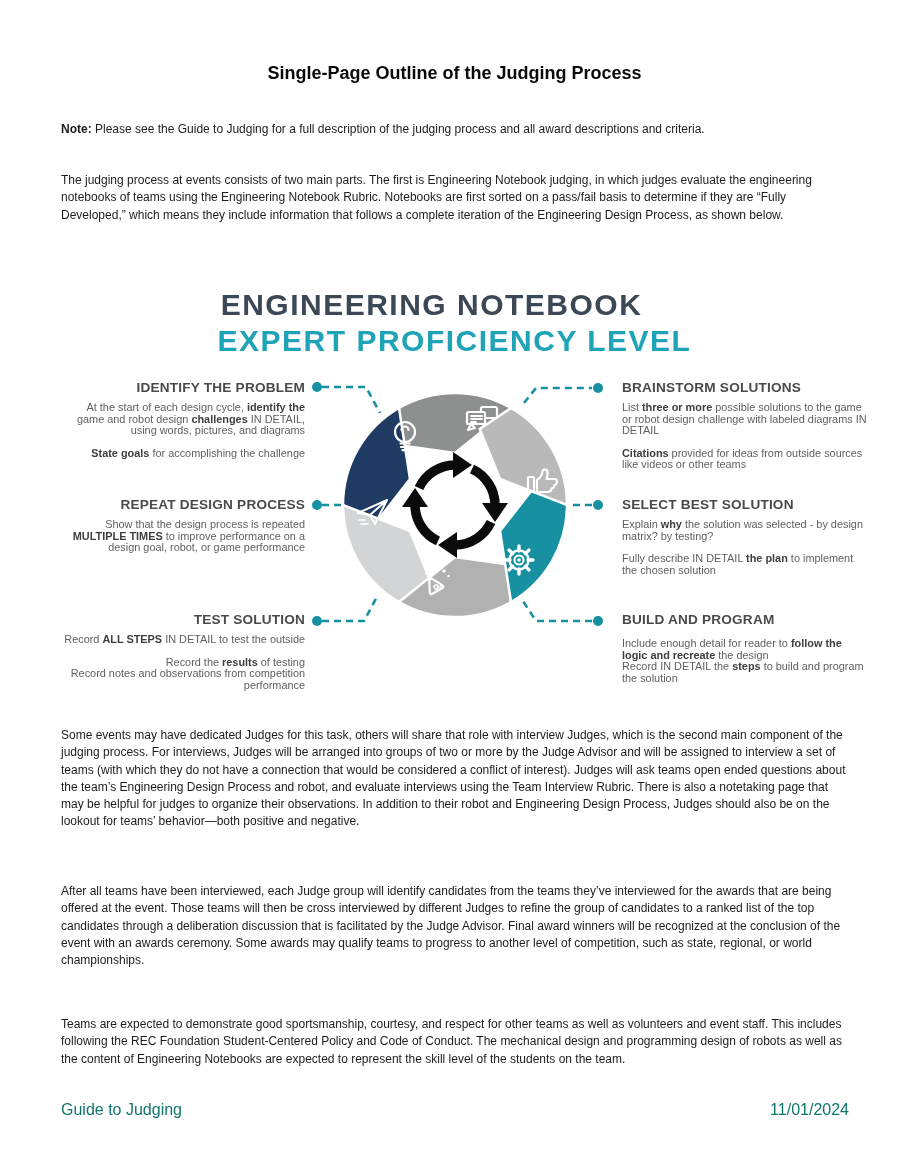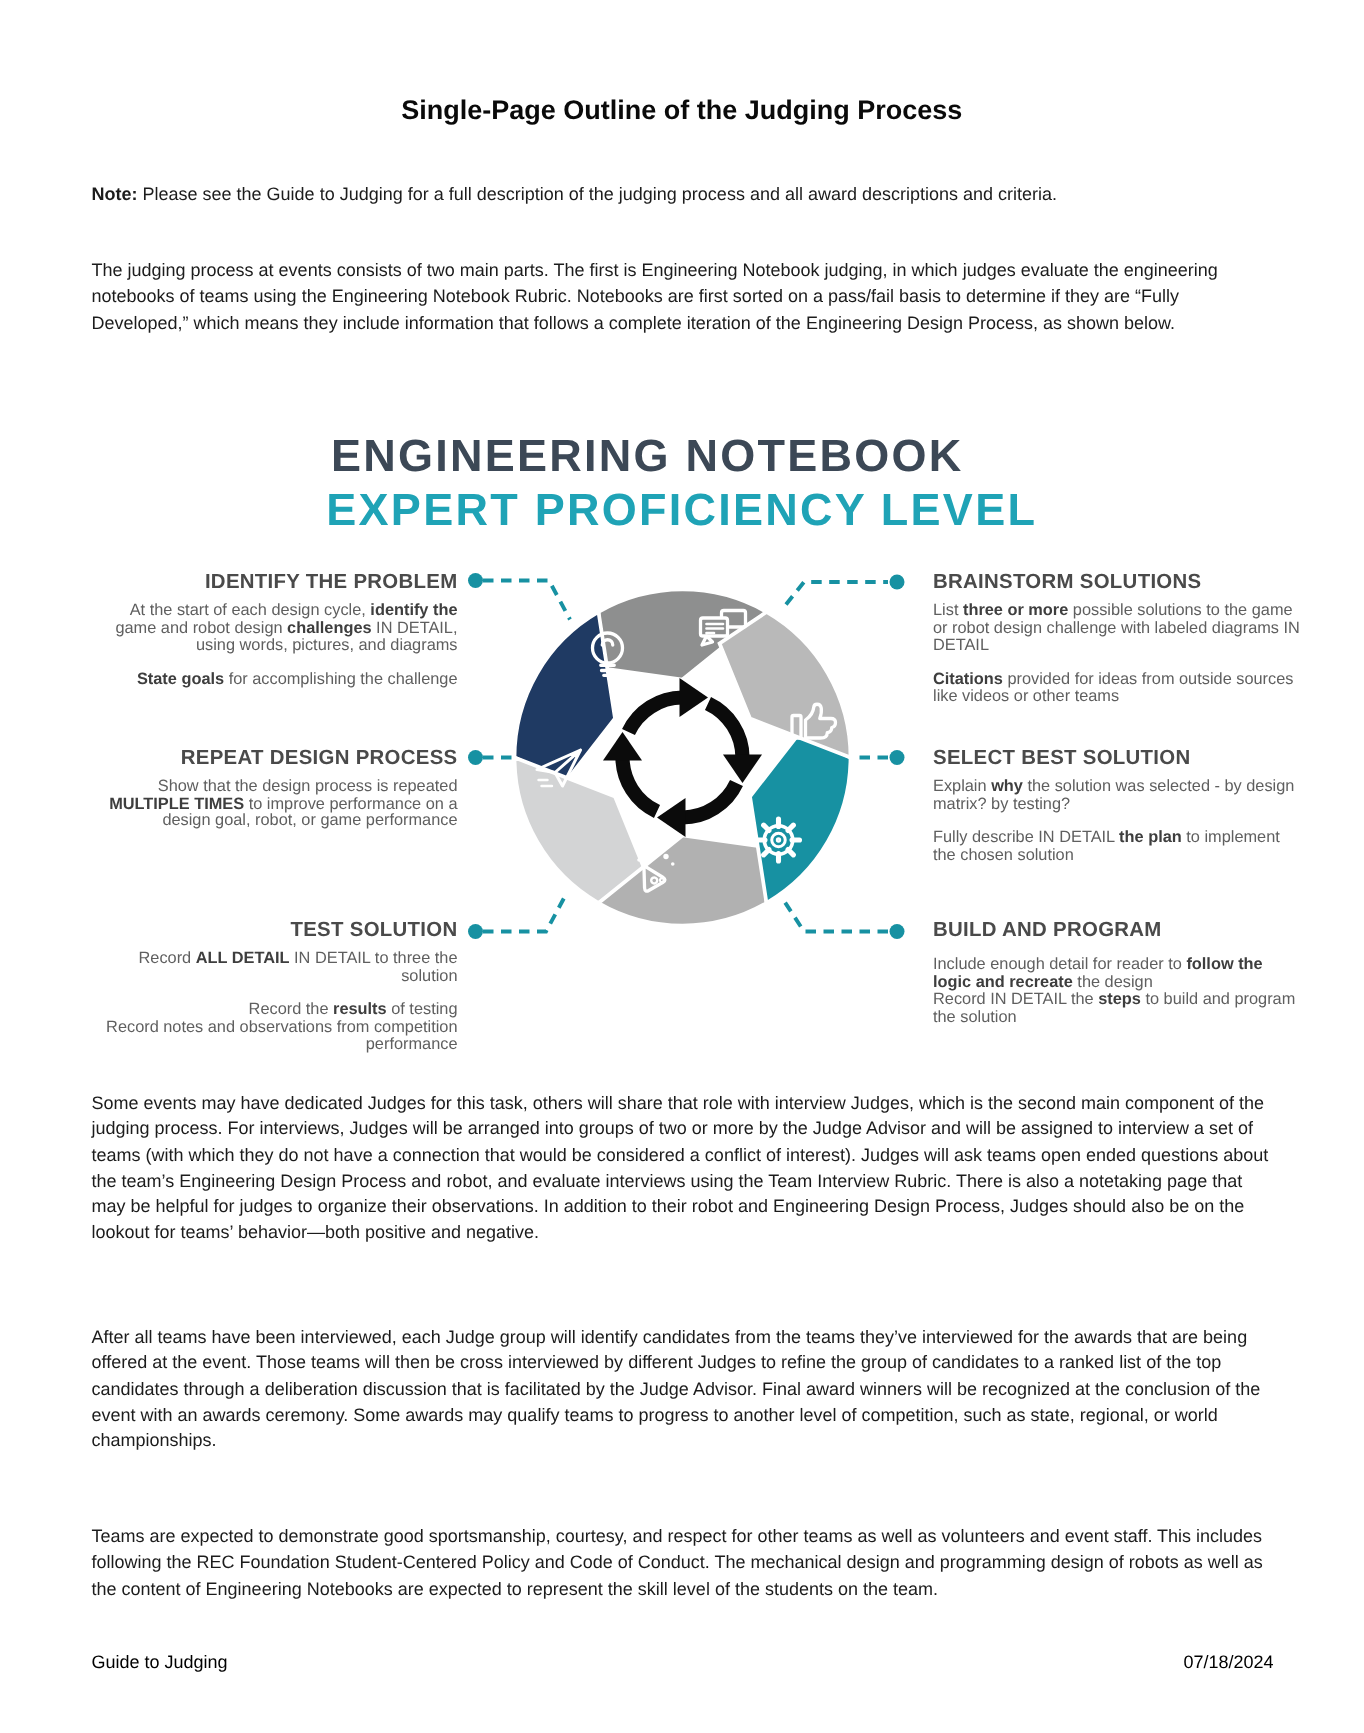--- a/index.html
+++ b/index.html
@@ -25,21 +25,21 @@
   .step b{color:#3e3e3e;}
   .step.left{text-align:right;}
   .step.right{text-align:left;}
   .st-identify{left:60px;top:381px;}
   .st-repeat{left:60px;top:498px;}
   .st-test{left:60px;top:613px;}
   .st-brainstorm{left:622px;top:381px;}
   .st-select{left:622px;top:498px;}
   .st-build{left:622px;top:613px;}
   .wheel-svg{left:300px;top:375px;}
-  .footer{top:1101px;font-size:12px;color:#000000;}
+  .footer{top:1101px;font-size:16px;color:#0f766e;}
   .footer-left{left:61px;}
   .footer-right{left:61px;width:788px;text-align:right;}
   
   .seg{stroke:#fff;stroke-width:2.5px;}
   .seg.navy{fill:var(--navy);}
   .seg.teal{fill:var(--teal);}
   .seg.g-top{fill:var(--gray-top);}
   .seg.g-right{fill:var(--gray-right);}
   .seg.g-bottom{fill:var(--gray-bottom);}
   .seg.g-left{fill:var(--gray-left);}
@@ -88,21 +88,21 @@
   <div class="abs step right st-select">
     <h3>SELECT BEST SOLUTION</h3>
     <div>
         <div class="rp"><span>Explain </span><b>why</b><span> the solution was selected - by design matrix?  by testing?</span></div>
         <div class="rp gap"><span>Fully describe IN DETAIL </span><b>the plan</b><span> to implement the chosen solution</span></div>
       </div>
   </div>
   <div class="abs step left st-test">
     <h3>TEST SOLUTION</h3>
     <div>
-        <div class="rp"><span>Record </span><b>ALL DETAIL</b><span> IN DETAIL to three the solution</span></div>
+        <div class="rp"><span>Record </span><b>ALL STEPS</b><span> IN DETAIL to test the outside</span></div>
         <div class="rp gap"><span>Record the </span><b>results</b><span> of testing</span></div>
         <div class="rp"><span>Record notes and observations from competition performance</span></div>
       </div>
   </div>
   <div class="abs step right st-build">
     <h3>BUILD AND PROGRAM</h3>
     <div>
         <div class="rp gap"><span>Include enough detail for reader to </span><b>follow the logic and recreate</b><span> the design</span></div>
         <div class="rp"><span>Record IN DETAIL the </span><b>steps</b><span> to build and program the solution</span></div>
       </div>
@@ -192,15 +192,15 @@
         <path d="M -13 9 h 6 M -11 13 h 7" stroke-width="1.6"></path>
       </g>
     </g>
   </svg>
 
   <div class="abs para p-3">Some events may have dedicated Judges for this task, others will share that role with interview Judges, which is the second main component of the judging process. For interviews, Judges will be arranged into groups of two or more by the Judge Advisor and will be assigned to interview a set of teams (with which they do not have a connection that would be considered a conflict of interest). Judges will ask teams open ended questions about the team’s Engineering Design Process and robot, and evaluate interviews using the Team Interview Rubric. There is also a notetaking page that may be helpful for judges to organize their observations. In addition to their robot and Engineering Design Process, Judges should also be on the lookout for teams’ behavior—both positive and negative.</div>
   <div class="abs para p-4">After all teams have been interviewed, each Judge group will identify candidates from the teams they’ve interviewed for the awards that are being offered at the event. Those teams will then be cross interviewed by different Judges to refine the group of candidates to a ranked list of the top candidates through a deliberation discussion that is facilitated by the Judge Advisor. Final award winners will be recognized at the conclusion of the event with an awards ceremony. Some awards may qualify teams to progress to another level of competition, such as state, regional, or world championships.</div>
   <div class="abs para p-5">Teams are expected to demonstrate good sportsmanship, courtesy, and respect for other teams as well as volunteers and event staff. This includes following the REC Foundation Student-Centered Policy and Code of Conduct. The mechanical design and programming design of robots as well as the content of Engineering Notebooks are expected to represent the skill level of the students on the team.</div>
 
   <div class="abs footer footer-left">Guide to Judging</div>
-  <div class="abs footer footer-right">07/18/2024</div>
+  <div class="abs footer footer-right">11/01/2024</div>
 
 </div>
 
 </body></html>

